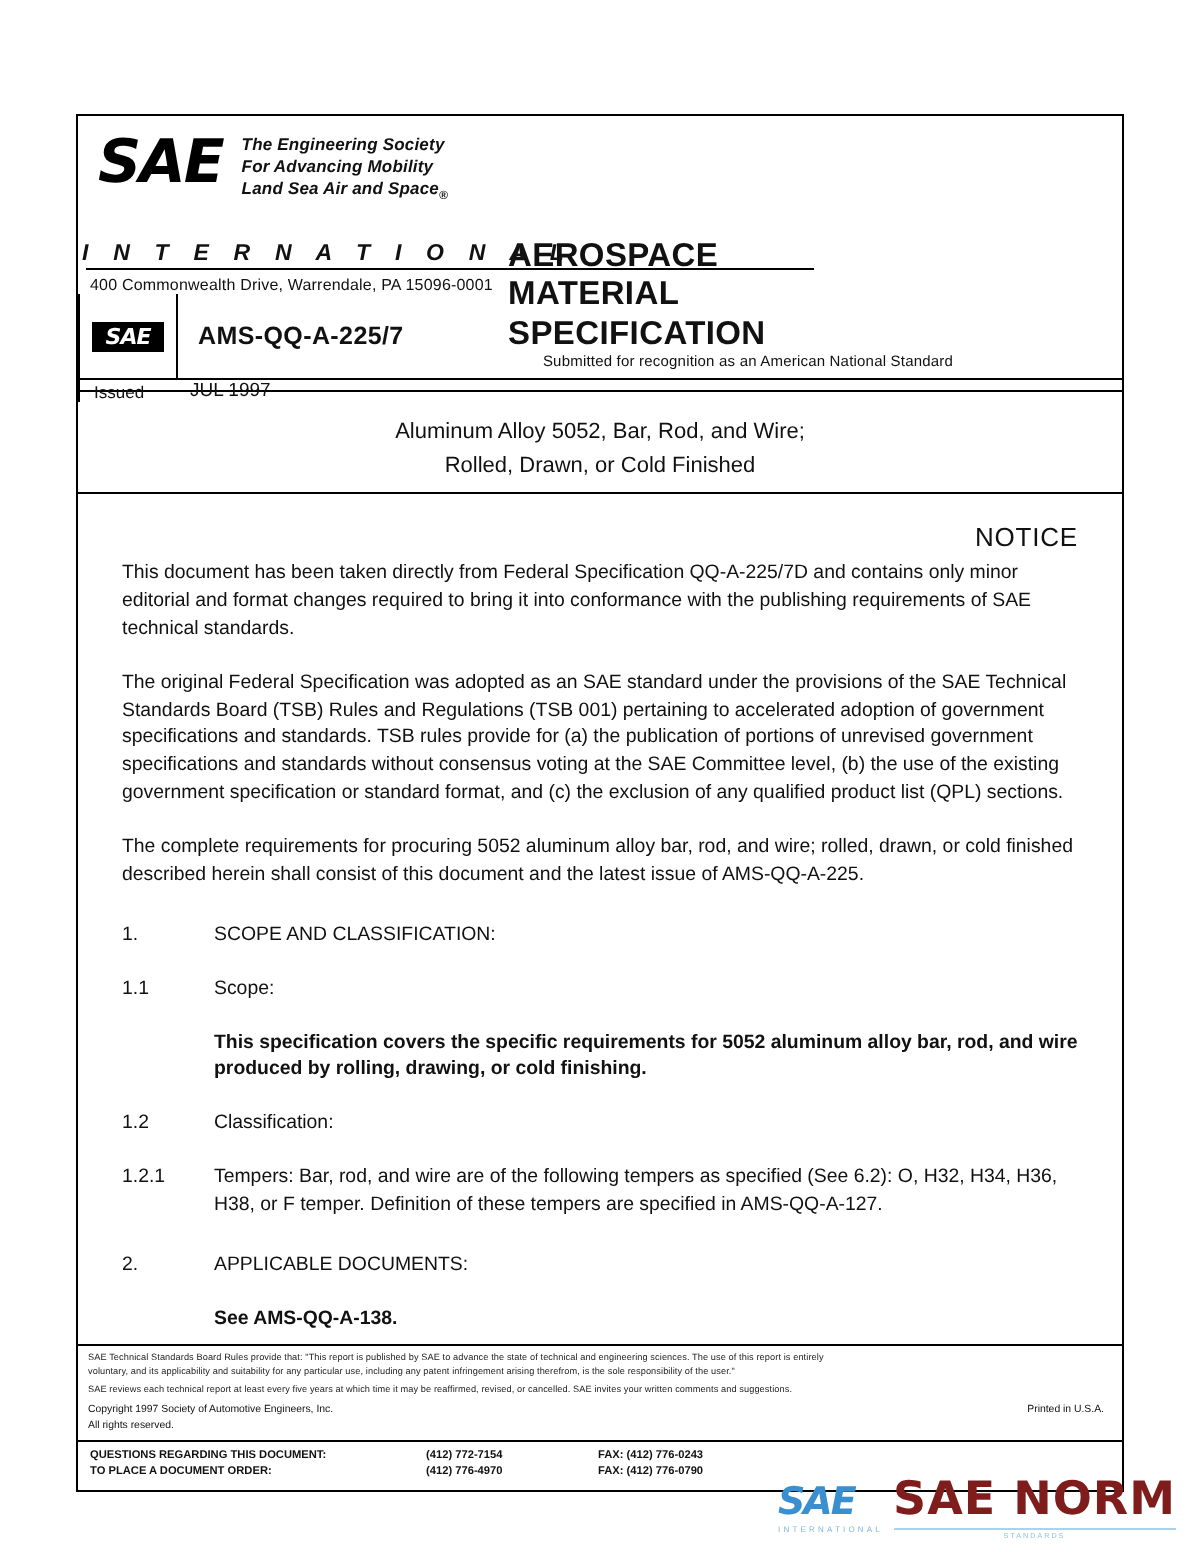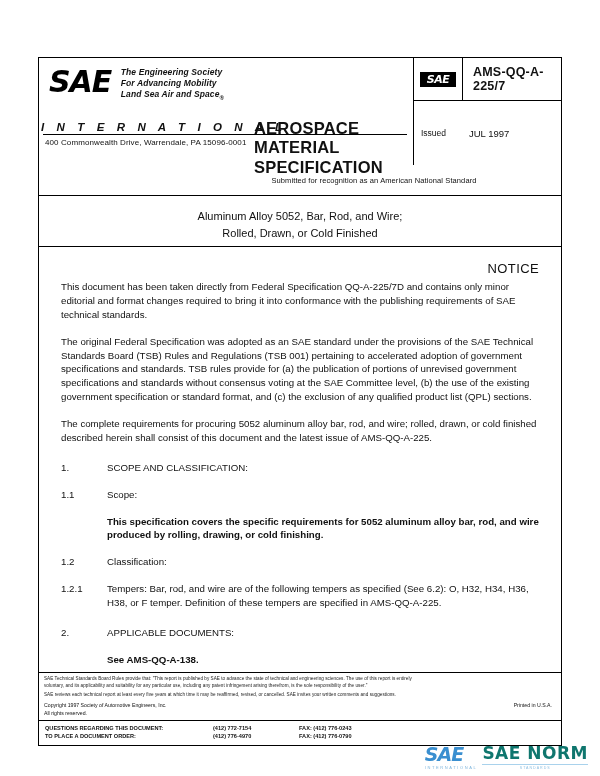--- a/index.html
+++ b/index.html
@@ -25,20 +25,21 @@
     box-sizing: border-box;
   }
 
   
   .hdr {
     display: flex;
     border: 1.5px solid #000;
     border-bottom: none;
     height: 108px;
     box-sizing: border-box;
+    flex-direction: column;
   }
   .hdr-left {
     width: 374px;
     box-sizing: border-box;
     display: flex;
     flex-direction: column;
   }
   .hdr-left-top {
     display: flex;
     align-items: flex-start;
@@ -278,22 +279,22 @@
     letter-spacing: 1.6px;
     color: #7fb6dd;
     font-style: normal;
     font-weight: normal;
     text-align: center;
     margin-top: 1px;
   }
   .norm-word {
     font-family: "DejaVu Sans", sans-serif;
     font-weight: bold;
-    font-size: 17px;
-    color: #0f766e;
+    font-size: 23px;
+    color: #7f1d1d;
     line-height: 1;
     letter-spacing: 0.5px;
   }
   .norm-word-sub {
     font-size: 3.6px;
     letter-spacing: 1px;
     color: #8cbfe2;
     font-weight: normal;
     text-align: center;
     margin-top: 2px;
@@ -373,21 +374,21 @@
       <span class="txt">This specification covers the specific requirements for 5052 aluminum alloy bar, rod, and wire produced by rolling, drawing, or cold finishing.</span>
     </div>
 
     <div class="sec">
       <span class="num">1.2</span>
       <span class="txt">Classification:</span>
     </div>
 
     <div class="sec">
       <span class="num">1.2.1</span>
-      <span class="txt">Tempers:  Bar, rod, and wire are of the following tempers as specified (See 6.2):  O, H32, H34, H36, H38, or F temper.  Definition of these tempers are specified in AMS-QQ-A-225.</span>
+      <span class="txt">Tempers:  Bar, rod, and wire are of the following tempers as specified (See 6.2):  O, H32, H34, H36, H38, or F temper.  Definition of these tempers are specified in AMS-QQ-A-127.</span>
     </div>
 
     <div class="sec mt">
       <span class="num">2.</span>
       <span class="txt">APPLICABLE DOCUMENTS:</span>
     </div>
 
     <div class="sec indent">
       <span class="txt">See AMS-QQ-A-138.</span>
     </div>

